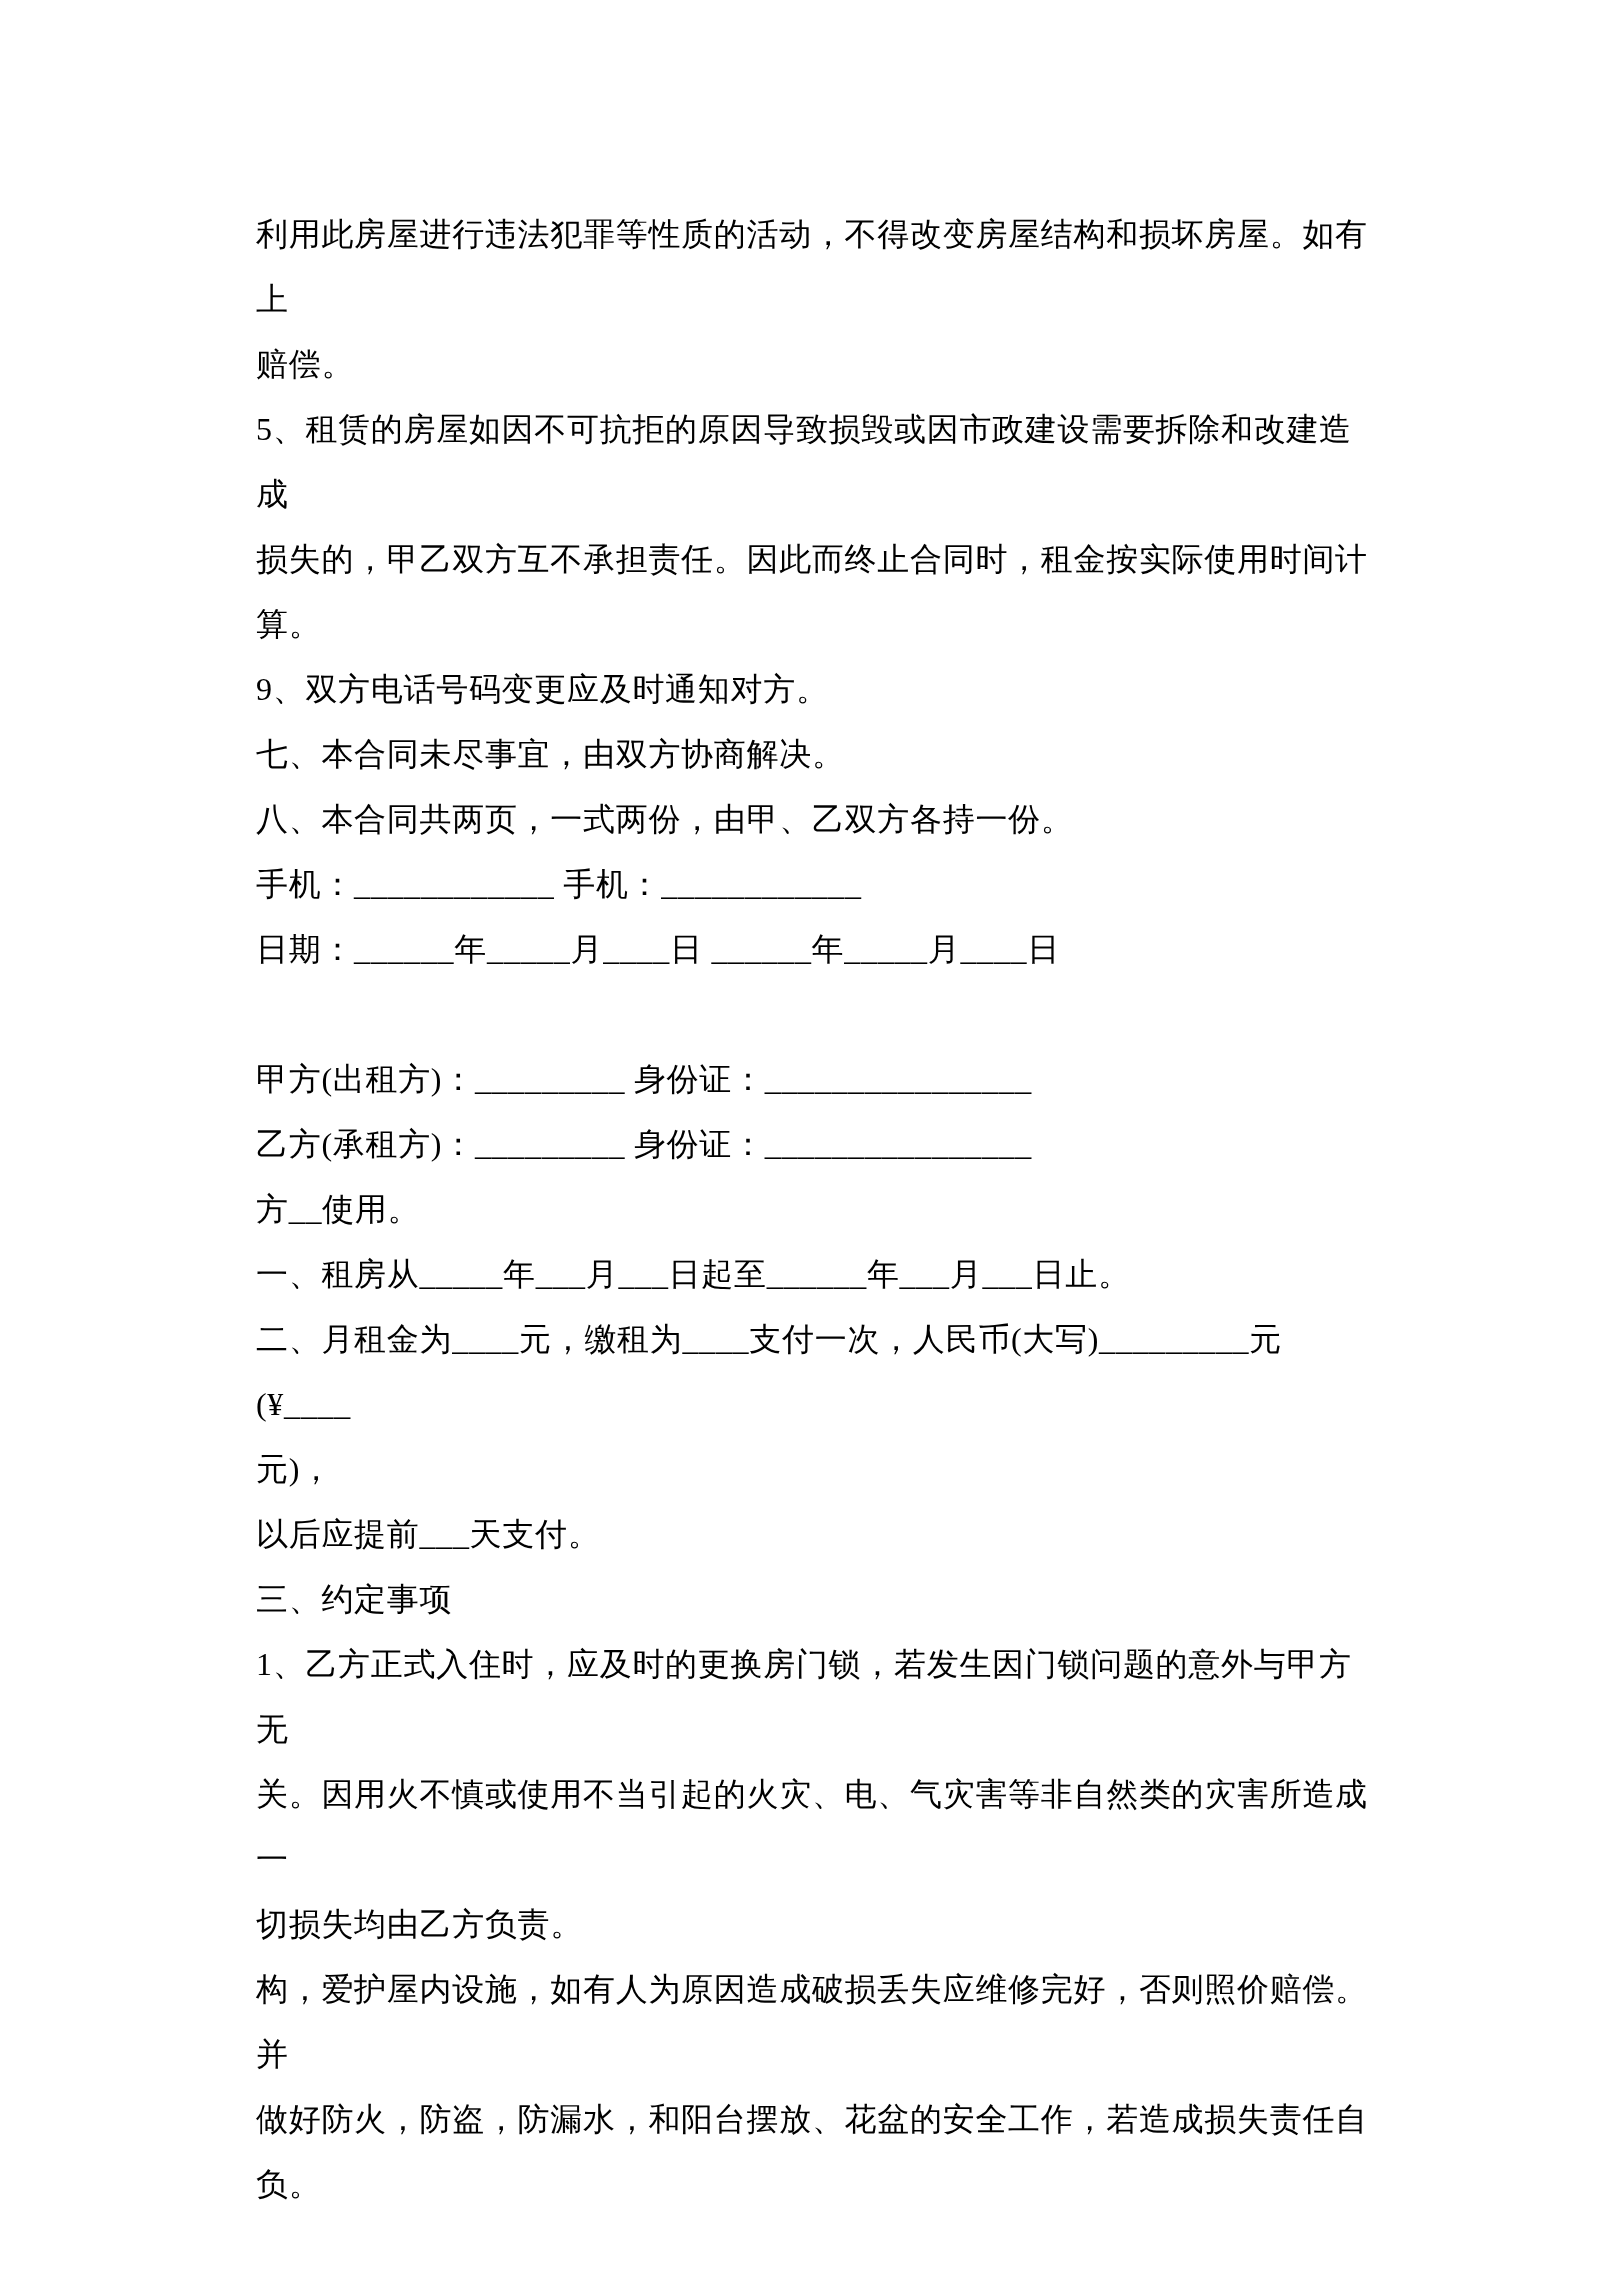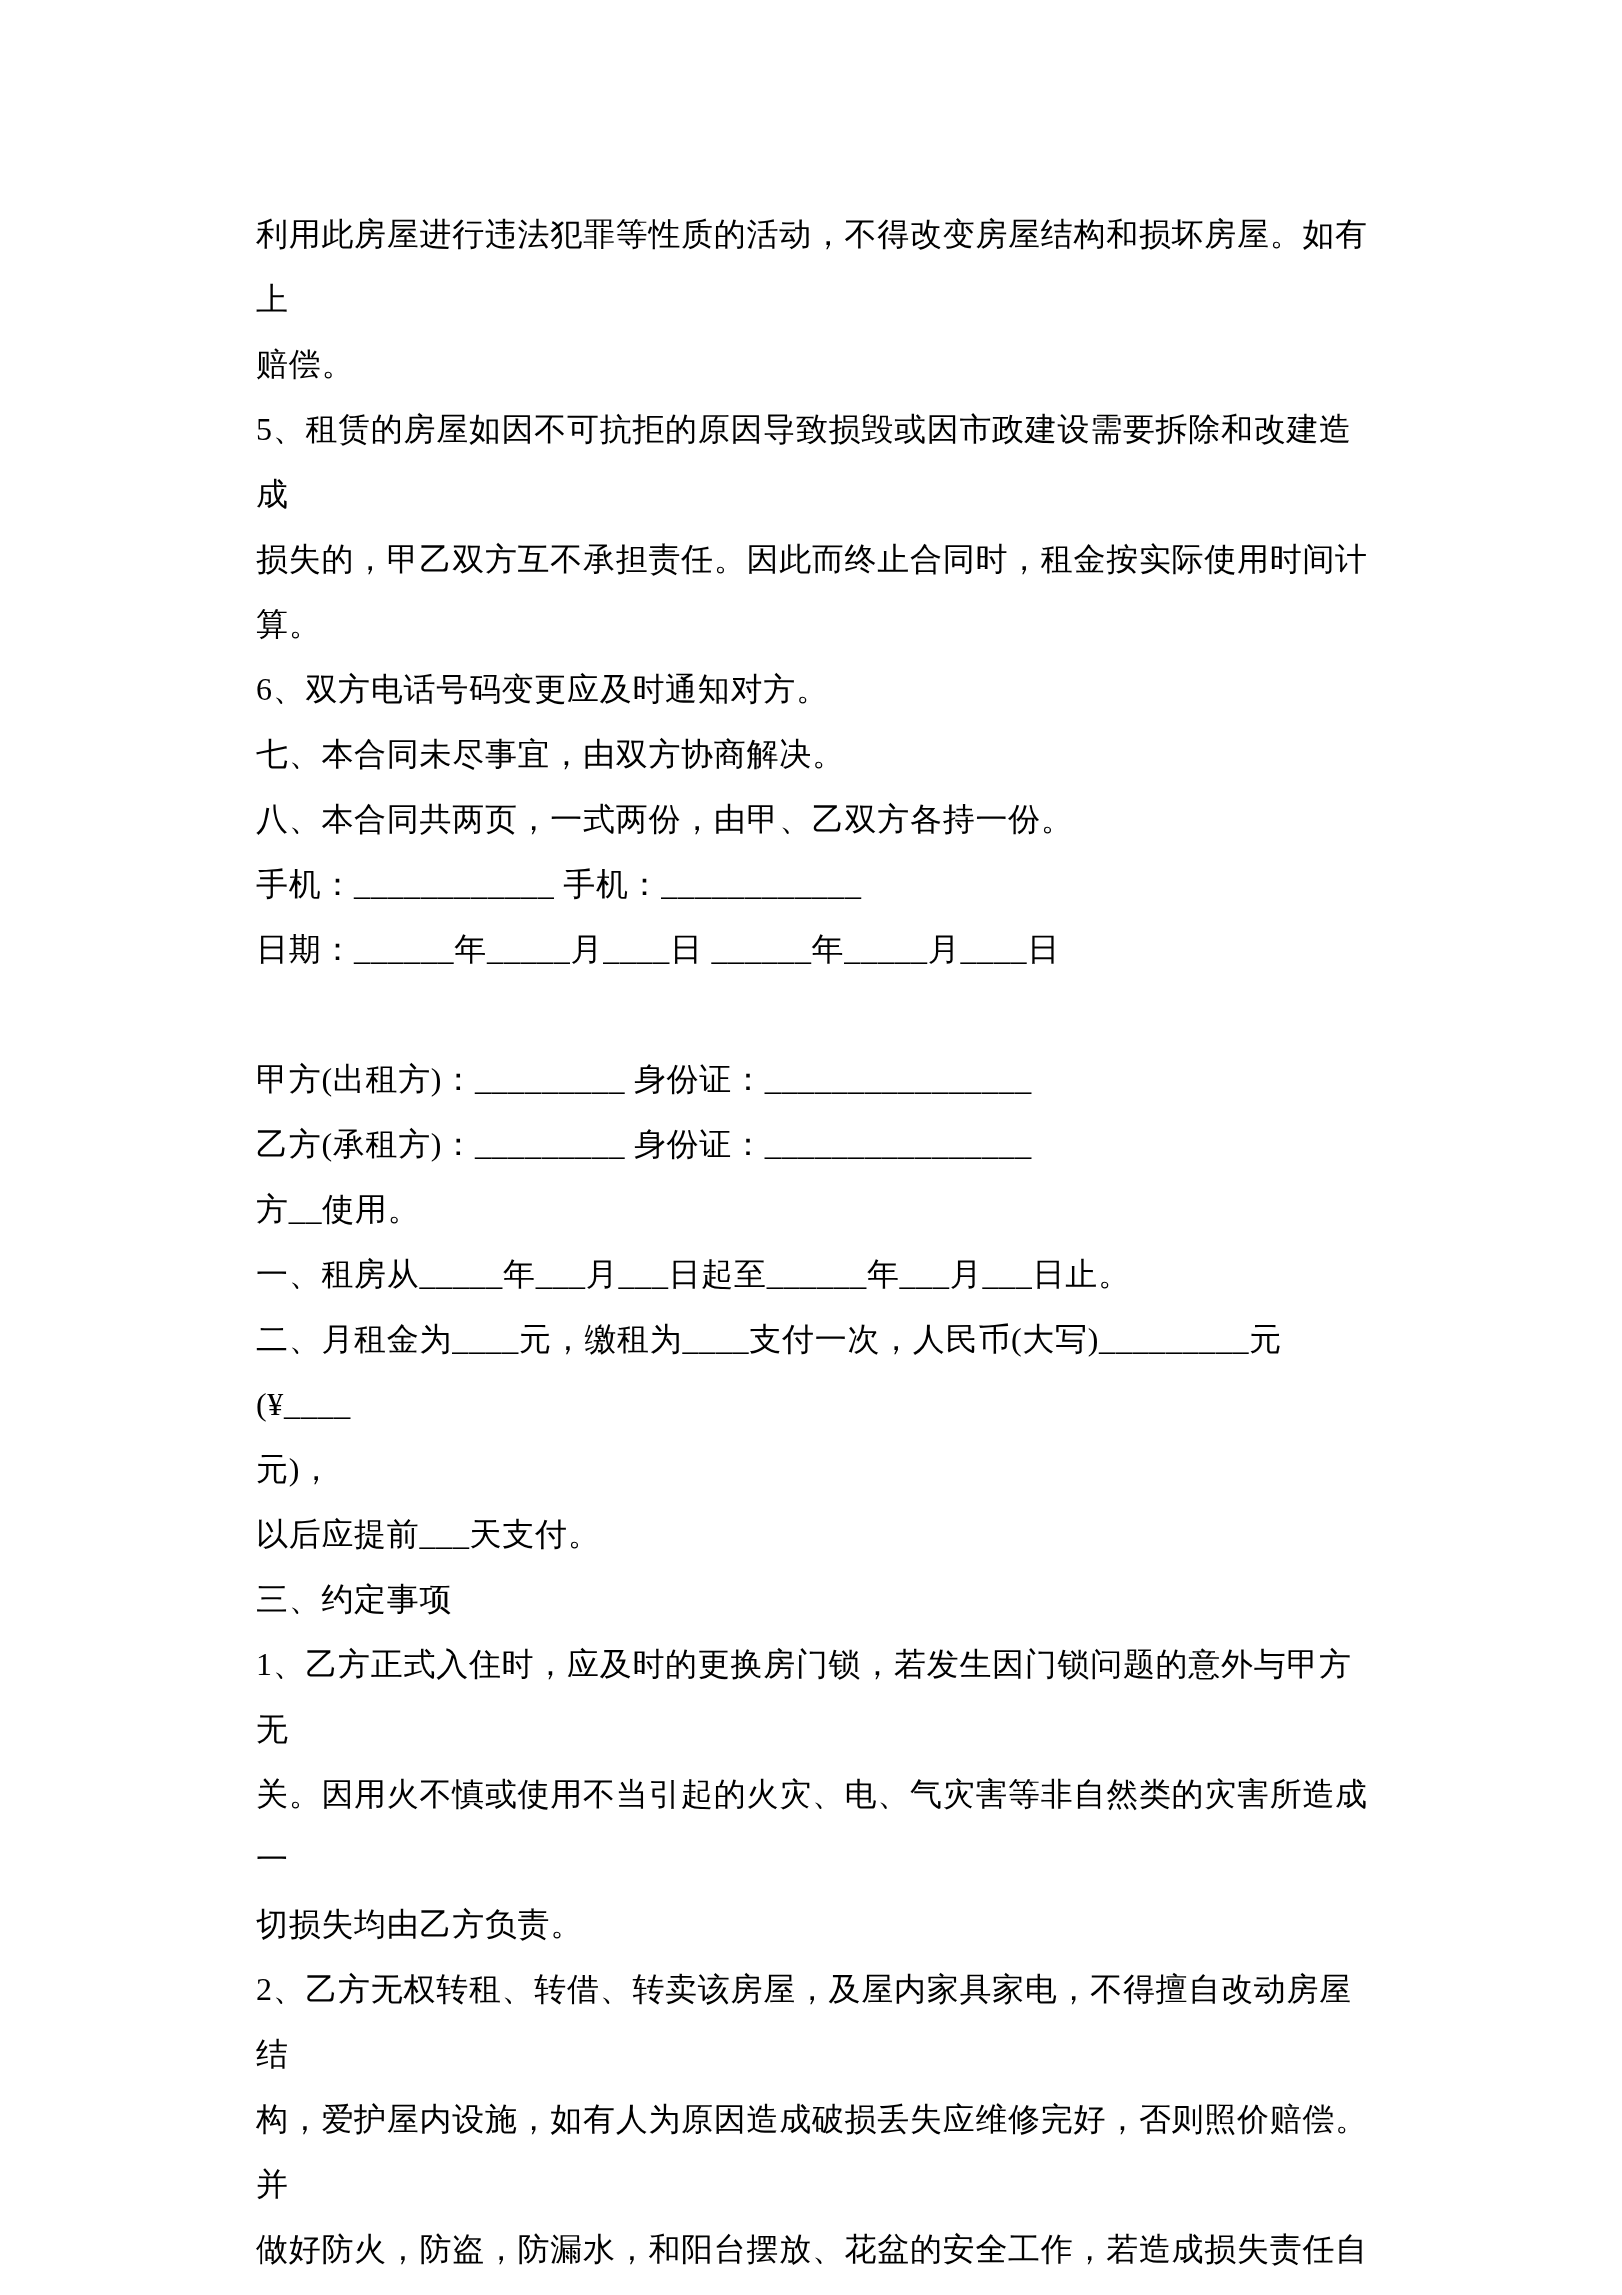--- a/index.html
+++ b/index.html
@@ -35,38 +35,37 @@
 </style>
 </head>
 <body>
 
 <div class="page">
   <div class="doc-body">
     <div class="line">利用此房屋进行违法犯罪等性质的活动，不得改变房屋结构和损坏房屋。如有上</div>
     <div class="line">赔偿。</div>
     <div class="line">5、租赁的房屋如因不可抗拒的原因导致损毁或因市政建设需要拆除和改建造成</div>
     <div class="line">损失的，甲乙双方互不承担责任。因此而终止合同时，租金按实际使用时间计算。</div>
-    <div class="line">6、双方电话号码变更应及时通知对方。</div>
+    <div class="line">9、双方电话号码变更应及时通知对方。</div>
     <div class="line">七、本合同未尽事宜，由双方协商解决。</div>
     <div class="line">八、本合同共两页，一式两份，由甲、乙双方各持一份。</div>
     <div class="line">手机：____________ 手机：____________</div>
     <div class="line">日期：______年_____月____日 ______年_____月____日</div>
 
     <div class="spacer"></div>
 
     <div class="line">甲方(出租方)：_________ 身份证：________________</div>
     <div class="line">乙方(承租方)：_________ 身份证：________________</div>
     <div class="line">方__使用。</div>
     <div class="line">一、租房从_____年___月___日起至______年___月___日止。</div>
     <div class="line">二、月租金为____元，缴租为____支付一次，人民币(大写)_________元(¥____</div>
     <div class="line">元)，</div>
     <div class="line">以后应提前___天支付。</div>
     <div class="line">三、约定事项</div>
     <div class="line">1、乙方正式入住时，应及时的更换房门锁，若发生因门锁问题的意外与甲方无</div>
     <div class="line">关。因用火不慎或使用不当引起的火灾、电、气灾害等非自然类的灾害所造成一</div>
     <div class="line">切损失均由乙方负责。</div>
-    <div class="line">2、乙方无权转租、转借、转卖该房屋，及屋内家具家电，不得擅自改动房屋结</div>
     <div class="line">构，爱护屋内设施，如有人为原因造成破损丢失应维修完好，否则照价赔偿。并</div>
     <div class="line">做好防火，防盗，防漏水，和阳台摆放、花盆的安全工作，若造成损失责任自负。</div>
 
   </div>
 </div>
 
 
 </body></html>

